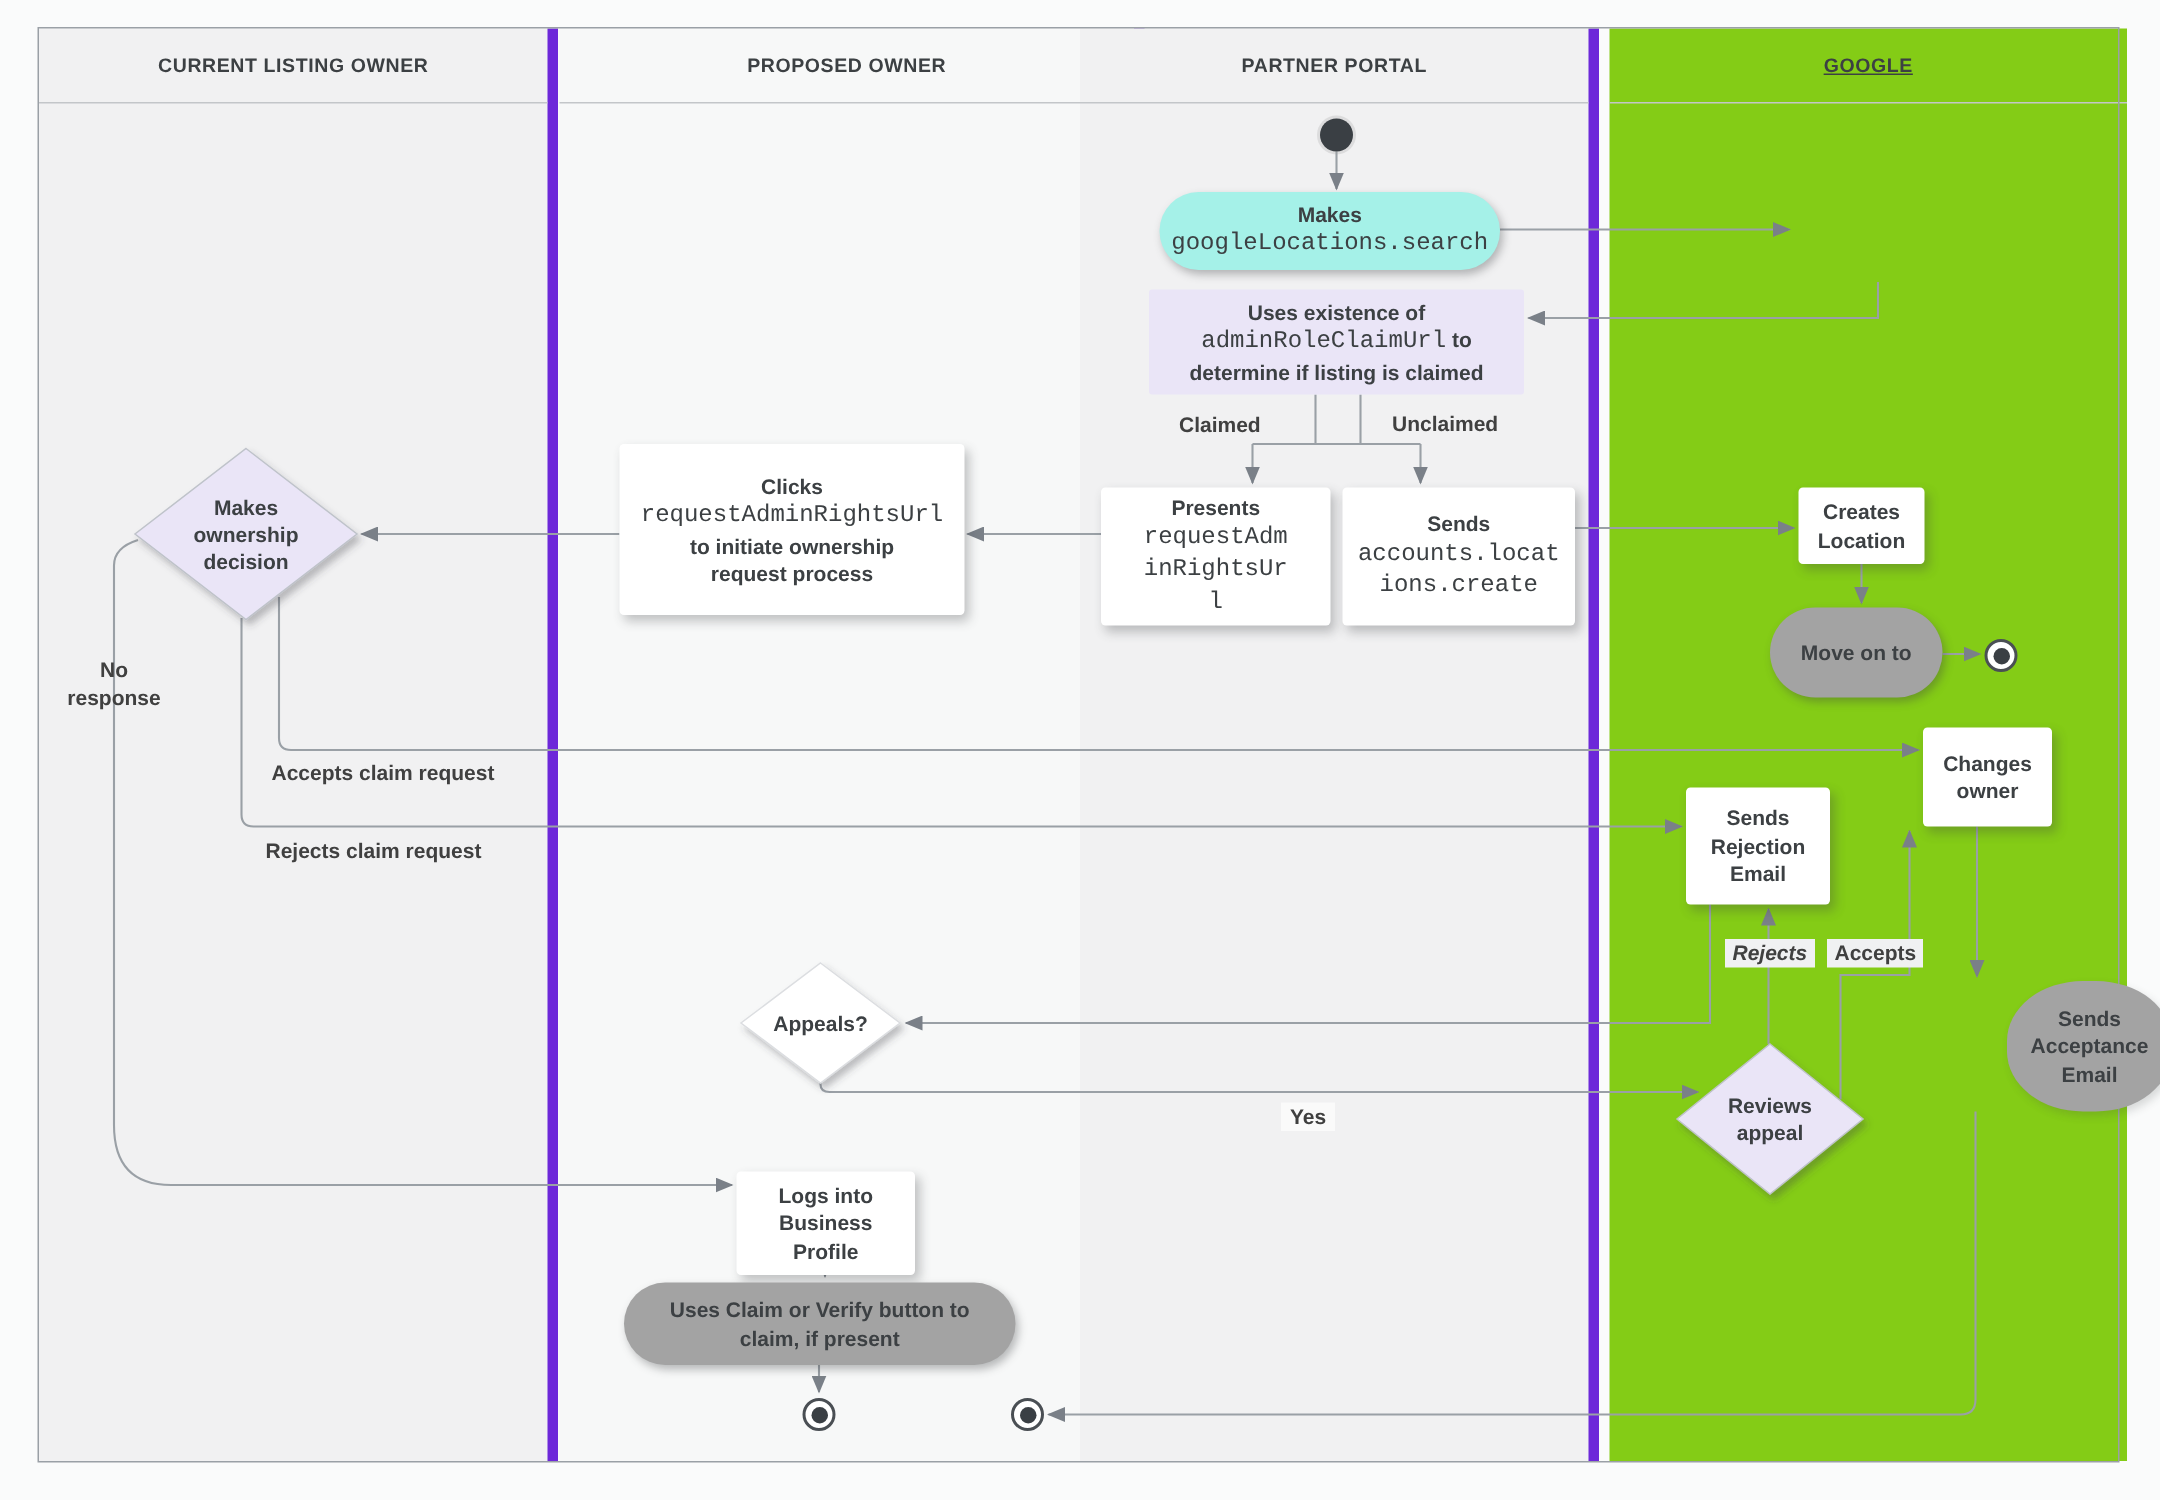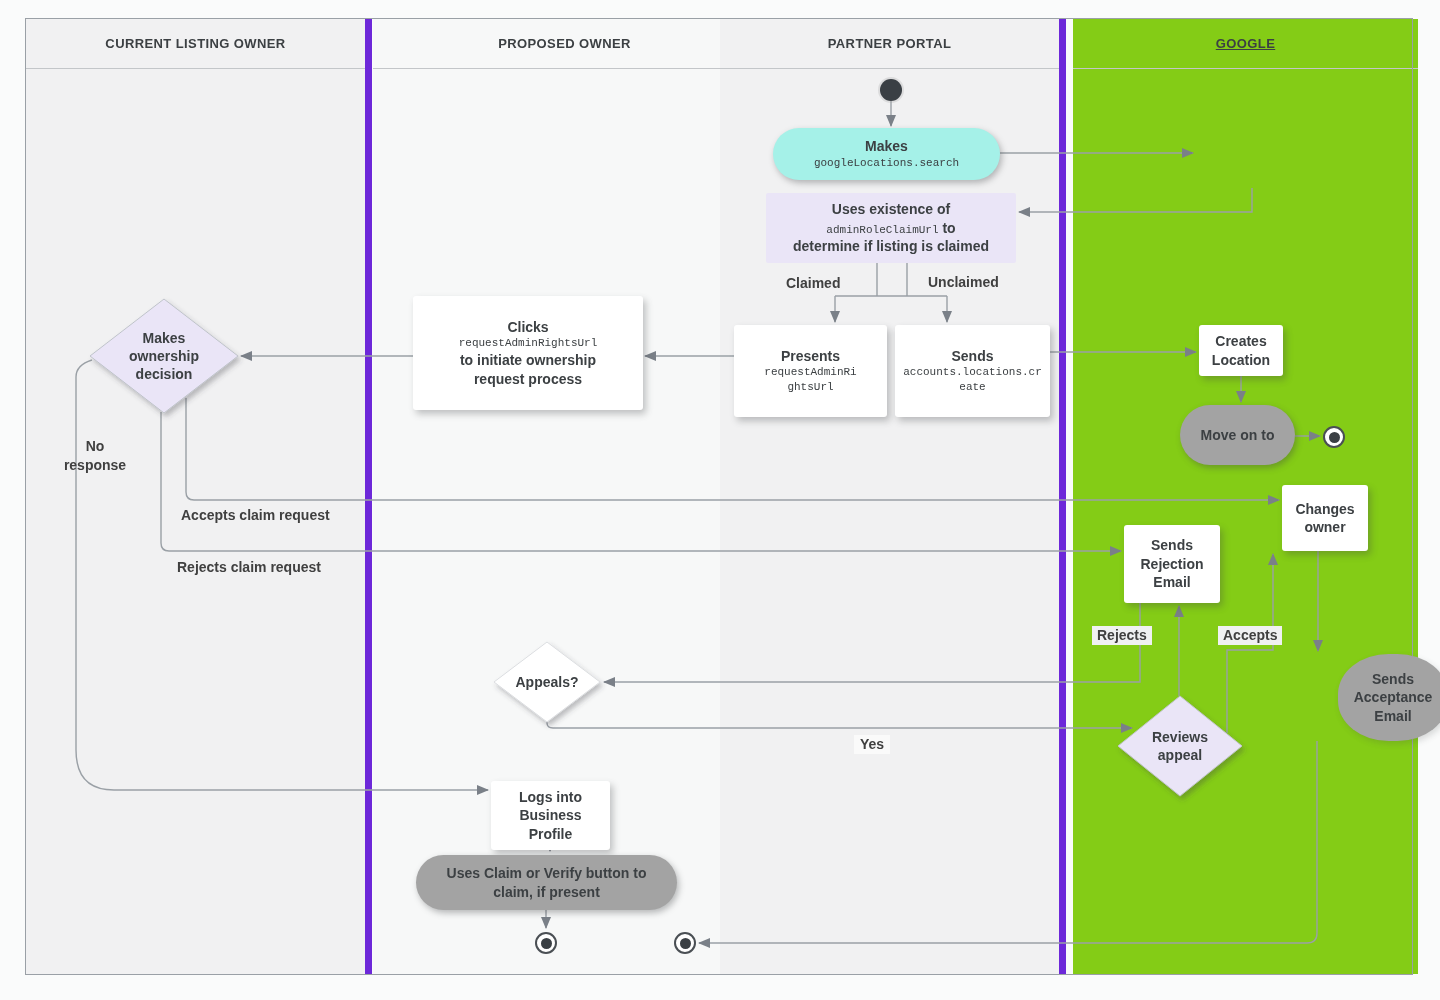--- a/index.html
+++ b/index.html
@@ -10,21 +10,21 @@
   .lane-header{height:50px;box-sizing:border-box;border-bottom:1px solid #c3c6c9;display:flex;align-items:center;justify-content:center;font-size:13px;font-weight:bold;letter-spacing:.4px;color:#3c4043;}
   svg.wires{position:absolute;left:0;top:0;pointer-events:none;}
   .node{position:absolute;box-sizing:border-box;display:flex;flex-direction:column;align-items:center;justify-content:center;text-align:center;font-size:14px;font-weight:bold;line-height:1.32;color:#3c4043;}
   .box{background:#fff;border-radius:3px;box-shadow:3px 4px 7px rgba(60,64,67,.30);}
   .pill{border-radius:30px;box-shadow:2px 3px 6px rgba(60,64,67,.35);}
   .cyan{background:#a5f1e8;}
   .pink{background:#a3a3a3;}
   .lav{background:#eae5f7;}
   .flat{box-shadow:none;border-radius:2px;}
   .blob{border-radius:46%;box-shadow:2px 3px 6px rgba(60,64,67,.18);}
-  .code{font-family:"Liberation Mono","DejaVu Sans Mono",monospace;font-weight:normal;font-size:11px;word-break:break-all;line-height:1.35;}
+  .code{font-family:"Liberation Mono","DejaVu Sans Mono",monospace;font-weight:normal;font-size:16px;word-break:break-all;line-height:1.35;}
   .dlabel{position:absolute;display:flex;align-items:center;justify-content:center;text-align:center;font-size:14px;font-weight:bold;line-height:1.3;color:#3c4043;}
   .elabel{position:absolute;font-size:14px;font-weight:bold;color:#404040;line-height:1.35;}
   .patch{background:#f0f1f2;padding:0 5px;}
   .patch-light{background:#fafafa;padding:0 6px;}
   .start-dot{position:absolute;width:22px;height:22px;border-radius:50%;background:#3a3f44;box-shadow:0 0 0 2px rgba(160,160,160,.25);}
   .end-node{position:absolute;width:22px;height:22px;border-radius:50%;background:#fff;border:2px solid #4a4f54;box-sizing:border-box;display:flex;align-items:center;justify-content:center;}
   .end-node .dot{width:11px;height:11px;border-radius:50%;background:#3a3f44;}
   .ctr{margin:0 auto;}
 </style>
 </head>
@@ -168,18 +168,18 @@
   </div>
 
   <div class="node pill pink" style="left:416px;top:855px;width:261px;height:55px;border-radius:28px;">
     <span style="max-width:225px;">Uses Claim or Verify button to claim, if present</span>
   </div>
 
   <div class="elabel" style="left:786px;top:274px;">Claimed</div>
   <div class="elabel" style="left:928px;top:273px;">Unclaimed</div>
   <div class="elabel" style="left:181px;top:506px;">Accepts claim request</div>
   <div class="elabel" style="left:177px;top:558px;">Rejects claim request</div>
-  <div class="elabel" style="left:40px;top:437px;width:72px;text-align:center;margin-left:19px;">No response</div>
+  <div class="elabel" style="left:40px;top:437px;width:72px;text-align:center;">No response</div>
   <div class="elabel patch-light" style="left:854px;top:735px;">Yes</div>
-  <div class="elabel patch" style="left:1092px;top:626px;">Rejects</div>
+  <div class="elabel patch" style="left:1150px;top:626px;font-style:italic;">Rejects</div>
   <div class="elabel patch" style="left:1218px;top:626px;">Accepts</div>
 
 </div>
 
 </body></html>

